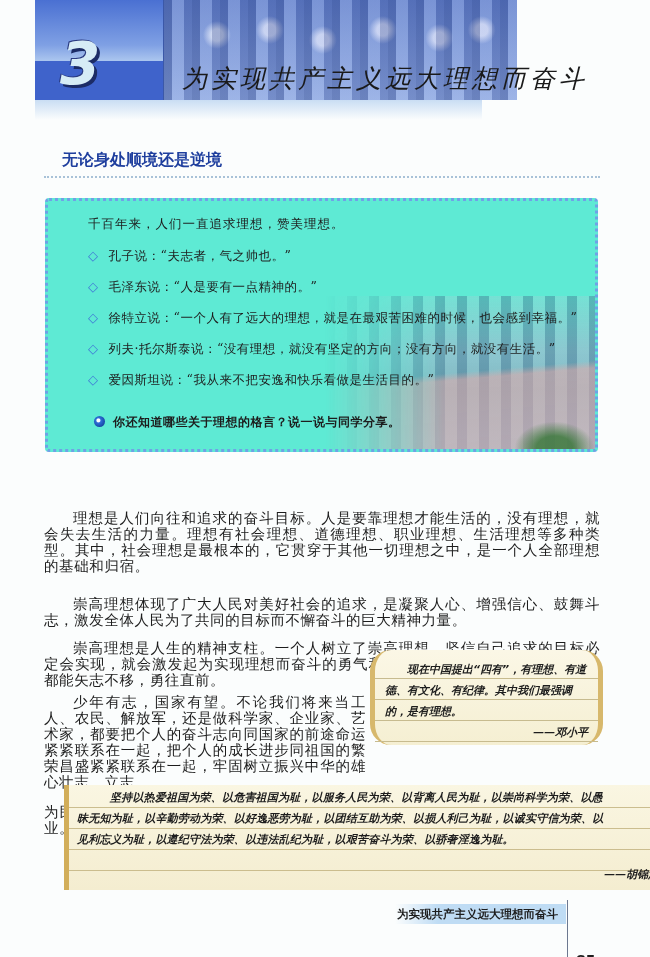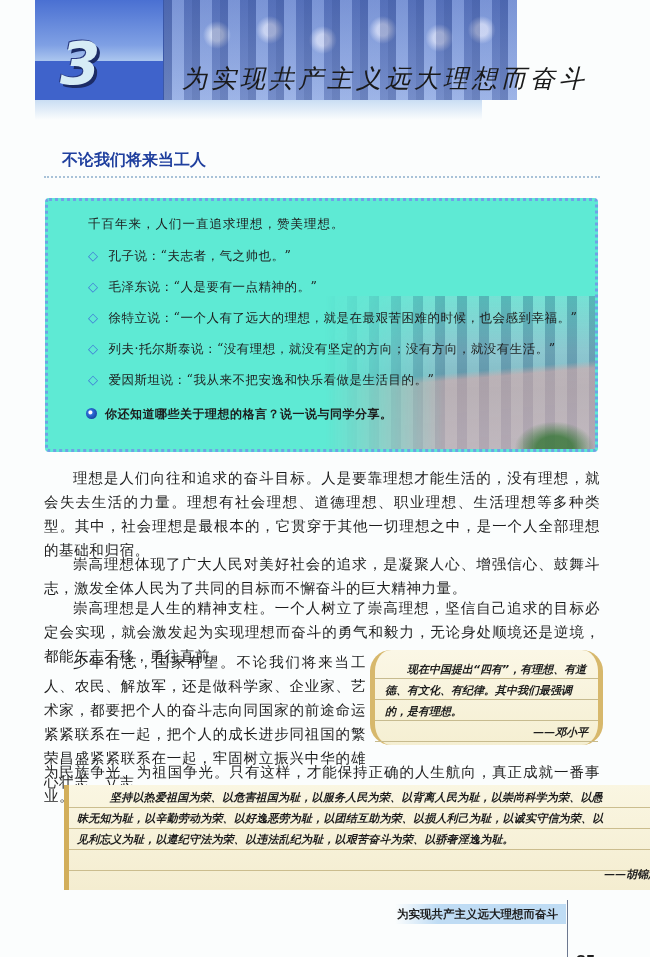--- a/index.html
+++ b/index.html
@@ -80,30 +80,30 @@
             mask-image:linear-gradient(90deg, transparent 0, #000 45%);
   }
   .quote-intro {
     position:absolute; left:40px; top:15px; font-size:12.5px; letter-spacing:1px;
   }
   .quote-list { position:absolute; left:40px; top:47px; margin:0; padding:0; list-style:none; }
   .quote-list li {
     height:31px; font-size:12.5px; letter-spacing:.5px; white-space:nowrap; position:relative;
   }
   .quote-list .diamond { color:#3f74d6; font-size:13px; margin-right:10px; }
-  .prompt-list { position:absolute; left:38px; top:205px; margin:0; padding:0; list-style:none; }
+  .prompt-list { position:absolute; left:38px; top:205px; margin:8px; padding:0; list-style:none; }
   .prompt-list li { height:21px; font-size:12px; font-weight:bold; letter-spacing:.5px; white-space:nowrap; position:relative; }
   .bullet {
     display:inline-block; width:11px; height:11px; border-radius:50%; vertical-align:-1px; margin-right:8px;
     background:radial-gradient(circle at 40% 40%, #fff 0 1.5px, #2e6fd8 2.5px, #0a2f88 100%);
   }
   
   .body-text {
-    position:absolute; left:44px; font-size:14.5px; line-height:24px; letter-spacing:.6px;
-    text-align:justify; width:556px;
+    position:absolute; left:44px; font-size:14.5px; line-height:16px; letter-spacing:.6px;
+    text-align:justify; width:556px;margin-top:44px;
   }
   .body-text p { margin:0; text-indent:2em; }
   #para1 { top:466px; }
   #para2 { top:552px; }
   #para3 { top:596px; }
   #para4 { top:650px; width:322px; }
   #para4-end { top:760px; }
   
   .scroll {
     position:absolute; left:370px; top:650px; width:233px; height:95px;
@@ -167,21 +167,21 @@
 <div class="banner" style="background:none;">
   <div class="banner-photo"></div>
 </div>
 <div class="banner-fade"></div>
 <div class="chapter-box">
   <div class="lower"></div>
 </div>
 <div class="chapter-num">3</div>
 <div class="chapter-title">为实现共产主义远大理想而奋斗</div>
 
-<div class="section-title">不论我们将来当工人</div>
+<div class="section-title">无论身处顺境还是逆境</div>
 <div class="dot-rule"></div>
 
 <div class="quote-box">
   <div class="quote-photo"></div>
   <div class="quote-intro">千百年来，人们一直追求理想，赞美理想。</div>
   <ul class="quote-list">
     <li><span class="diamond">◇</span><span>孔子说：“夫志者，气之帅也。”</span></li>
     <li><span class="diamond">◇</span><span>毛泽东说：“人是要有一点精神的。”</span></li>
     <li><span class="diamond">◇</span><span>徐特立说：“一个人有了远大的理想，就是在最艰苦困难的时候，也会感到幸福。”</span></li>
     <li><span class="diamond">◇</span><span>列夫·托尔斯泰说：“没有理想，就没有坚定的方向；没有方向，就没有生活。”</span></li>

